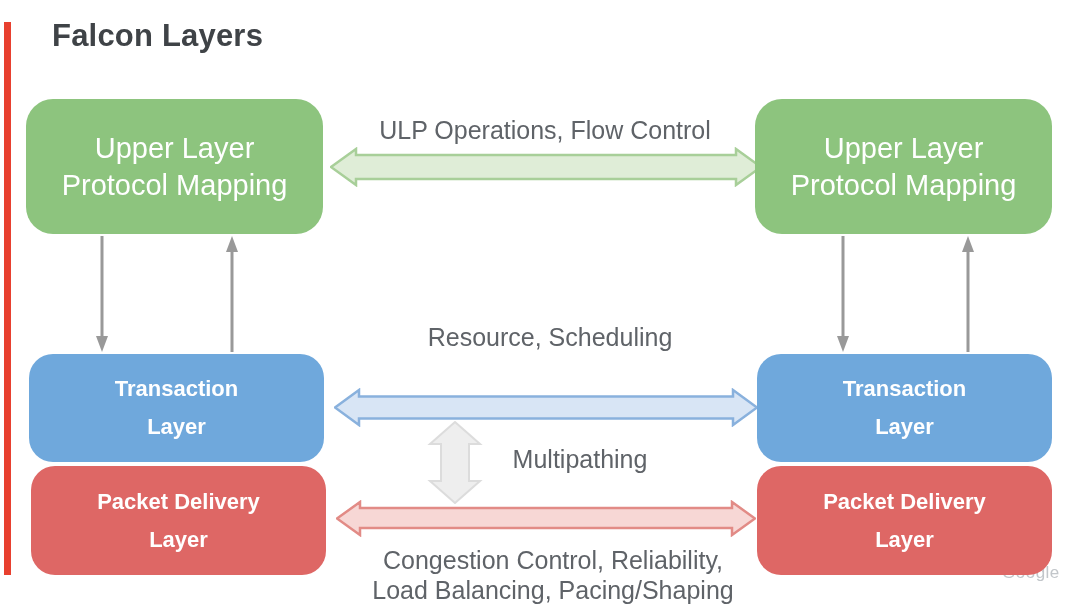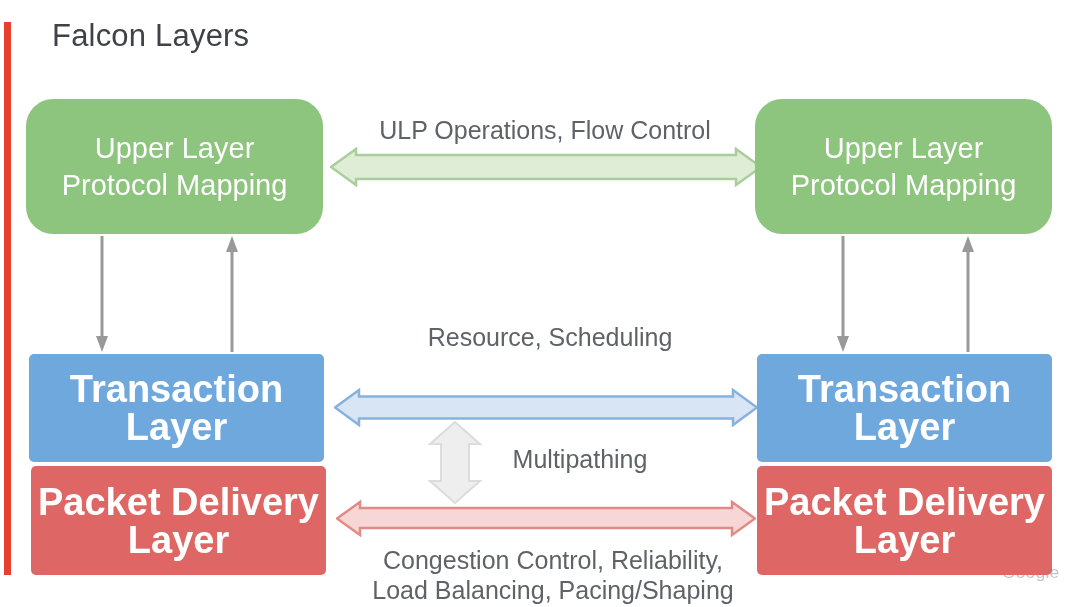--- a/index.html
+++ b/index.html
@@ -3,29 +3,29 @@
 <meta charset="utf-8">
 <style>
   html,body { margin:0; padding:0; background:#fff; }
   .canvas {
     position:relative; width:1080px; height:607px; background:#ffffff;
     font-family:"Liberation Sans", sans-serif; overflow:hidden;
   }
   .accent-bar { position:absolute; left:4px; top:22px; width:7px; height:553px; }
   .title {
     position:absolute; left:52px; top:18px; margin:0;
-    font-size:31px; font-weight:400; color:#3F4347; letter-spacing:0.2px;
+    font-size:31px; font-weight:700; color:#3F4347; letter-spacing:0.2px;
   }
   .box {
     position:absolute; display:flex; flex-direction:column;
     align-items:center; justify-content:center;
     color:#ffffff; text-align:center; z-index:2;
   }
   .box.soft { border-radius:27px; font-size:29px; line-height:37px; font-weight:400; }
-  .box.bold { border-radius:5px; font-size:38px; line-height:38px; font-weight:700; }
+  .box.bold { border-radius:24px; font-size:22px; line-height:38px; font-weight:700; }
   .pos-green-left  { left:26px;  top:99px;  width:297px; height:135px; }
   .pos-green-right { left:755px; top:99px;  width:297px; height:135px; }
   .pos-blue-left   { left:29px;  top:354px; width:295px; height:108px; }
   .pos-blue-right  { left:757px; top:354px; width:295px; height:108px; }
   .pos-red-left    { left:31px;  top:466px; width:295px; height:109px; }
   .pos-red-right   { left:757px; top:466px; width:295px; height:109px; }
   .arrow-svg { position:absolute; z-index:1; }
   .label {
     position:absolute; color:#5F6368; text-align:center; z-index:1;
     font-size:25px; line-height:32px;

